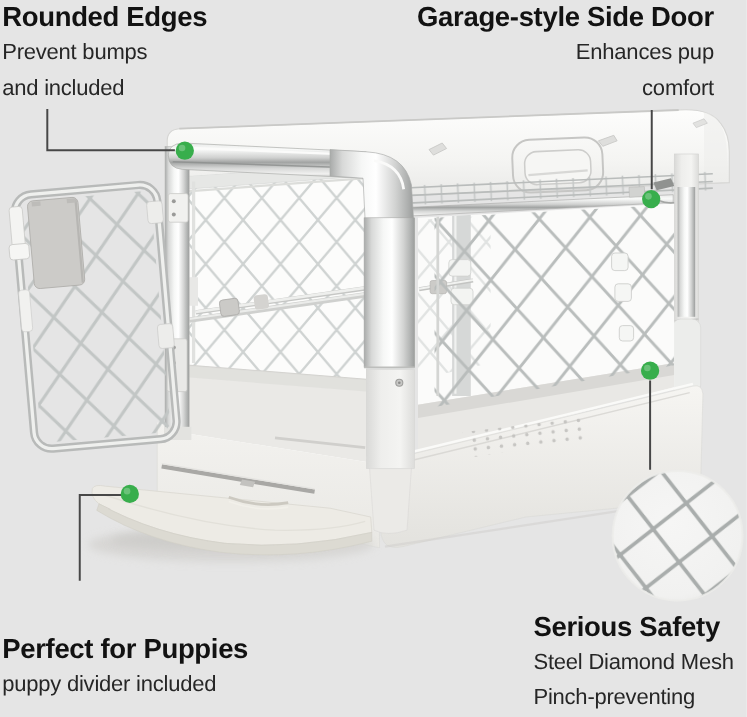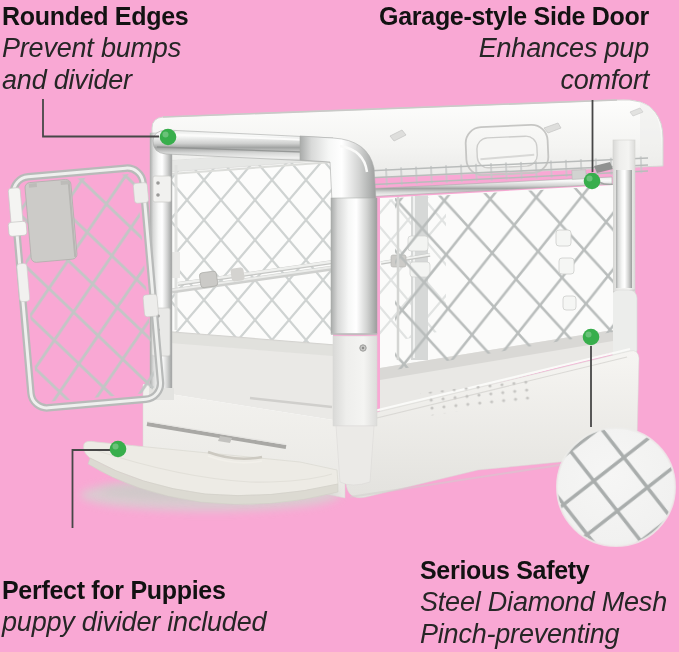--- a/index.html
+++ b/index.html
@@ -1,28 +1,28 @@
 <!DOCTYPE html>
 <html><head>
 <meta charset="utf-8">
 <style>
   html,body{margin:0;padding:0;background:#ffffff;}
   .stage{
-    position:relative;width:679px;height:652px;background:#f9a8d4;overflow:hidden;
+    position:relative;width:679px;height:652px;background:#e5e5e5;overflow:hidden;
     font-family:"Liberation Sans", sans-serif;
   }
   .stage svg{position:absolute;left:0;top:0;}
   .callout{position:absolute;z-index:5;}
   .callout .title{
     margin:0;font-size:25px;line-height:32px;font-weight:700;color:#121212;
     letter-spacing:-0.3px;white-space:nowrap;
   }
   .callout .line{
-    font-size:27px;line-height:32px;font-weight:400;color:#262626;
-    letter-spacing:-0.2px;white-space:nowrap;font-style:italic;
+    font-size:20px;line-height:32px;font-weight:400;color:#262626;
+    letter-spacing:-0.2px;white-space:nowrap;
   }
   .callout.tl{left:2px;top:0;text-align:left;}
   .callout.tr{right:30px;top:0;text-align:right;}
   .callout.bl{left:2px;top:553px;text-align:left;margin-top:21px;}
   .callout.br{right:12px;top:554px;text-align:left;}
 </style>
 </head>
 <body>
 
 <div class="stage">
@@ -263,21 +263,21 @@
       <circle cx="165.5" cy="134.5" r="3" fill="#ffffff" opacity="0.25"></circle>
       <circle cx="589.5" cy="178.5" r="3" fill="#ffffff" opacity="0.25"></circle>
       <circle cx="588.5" cy="334.5" r="3" fill="#ffffff" opacity="0.25"></circle>
       <circle cx="115.5" cy="446.5" r="3" fill="#ffffff" opacity="0.25"></circle>
     </g>
   </svg>
 
   <div class="callout tl">
     <h2 class="title">Rounded Edges</h2>
     <div class="line">Prevent bumps</div>
-    <div class="line">and divider</div>
+    <div class="line">and included</div>
   </div>
 
   <div class="callout tr">
     <h2 class="title">Garage-style Side Door</h2>
     <div class="line">Enhances pup</div>
     <div class="line">comfort</div>
   </div>
 
   <div class="callout bl">
     <h2 class="title">Perfect for Puppies</h2>

